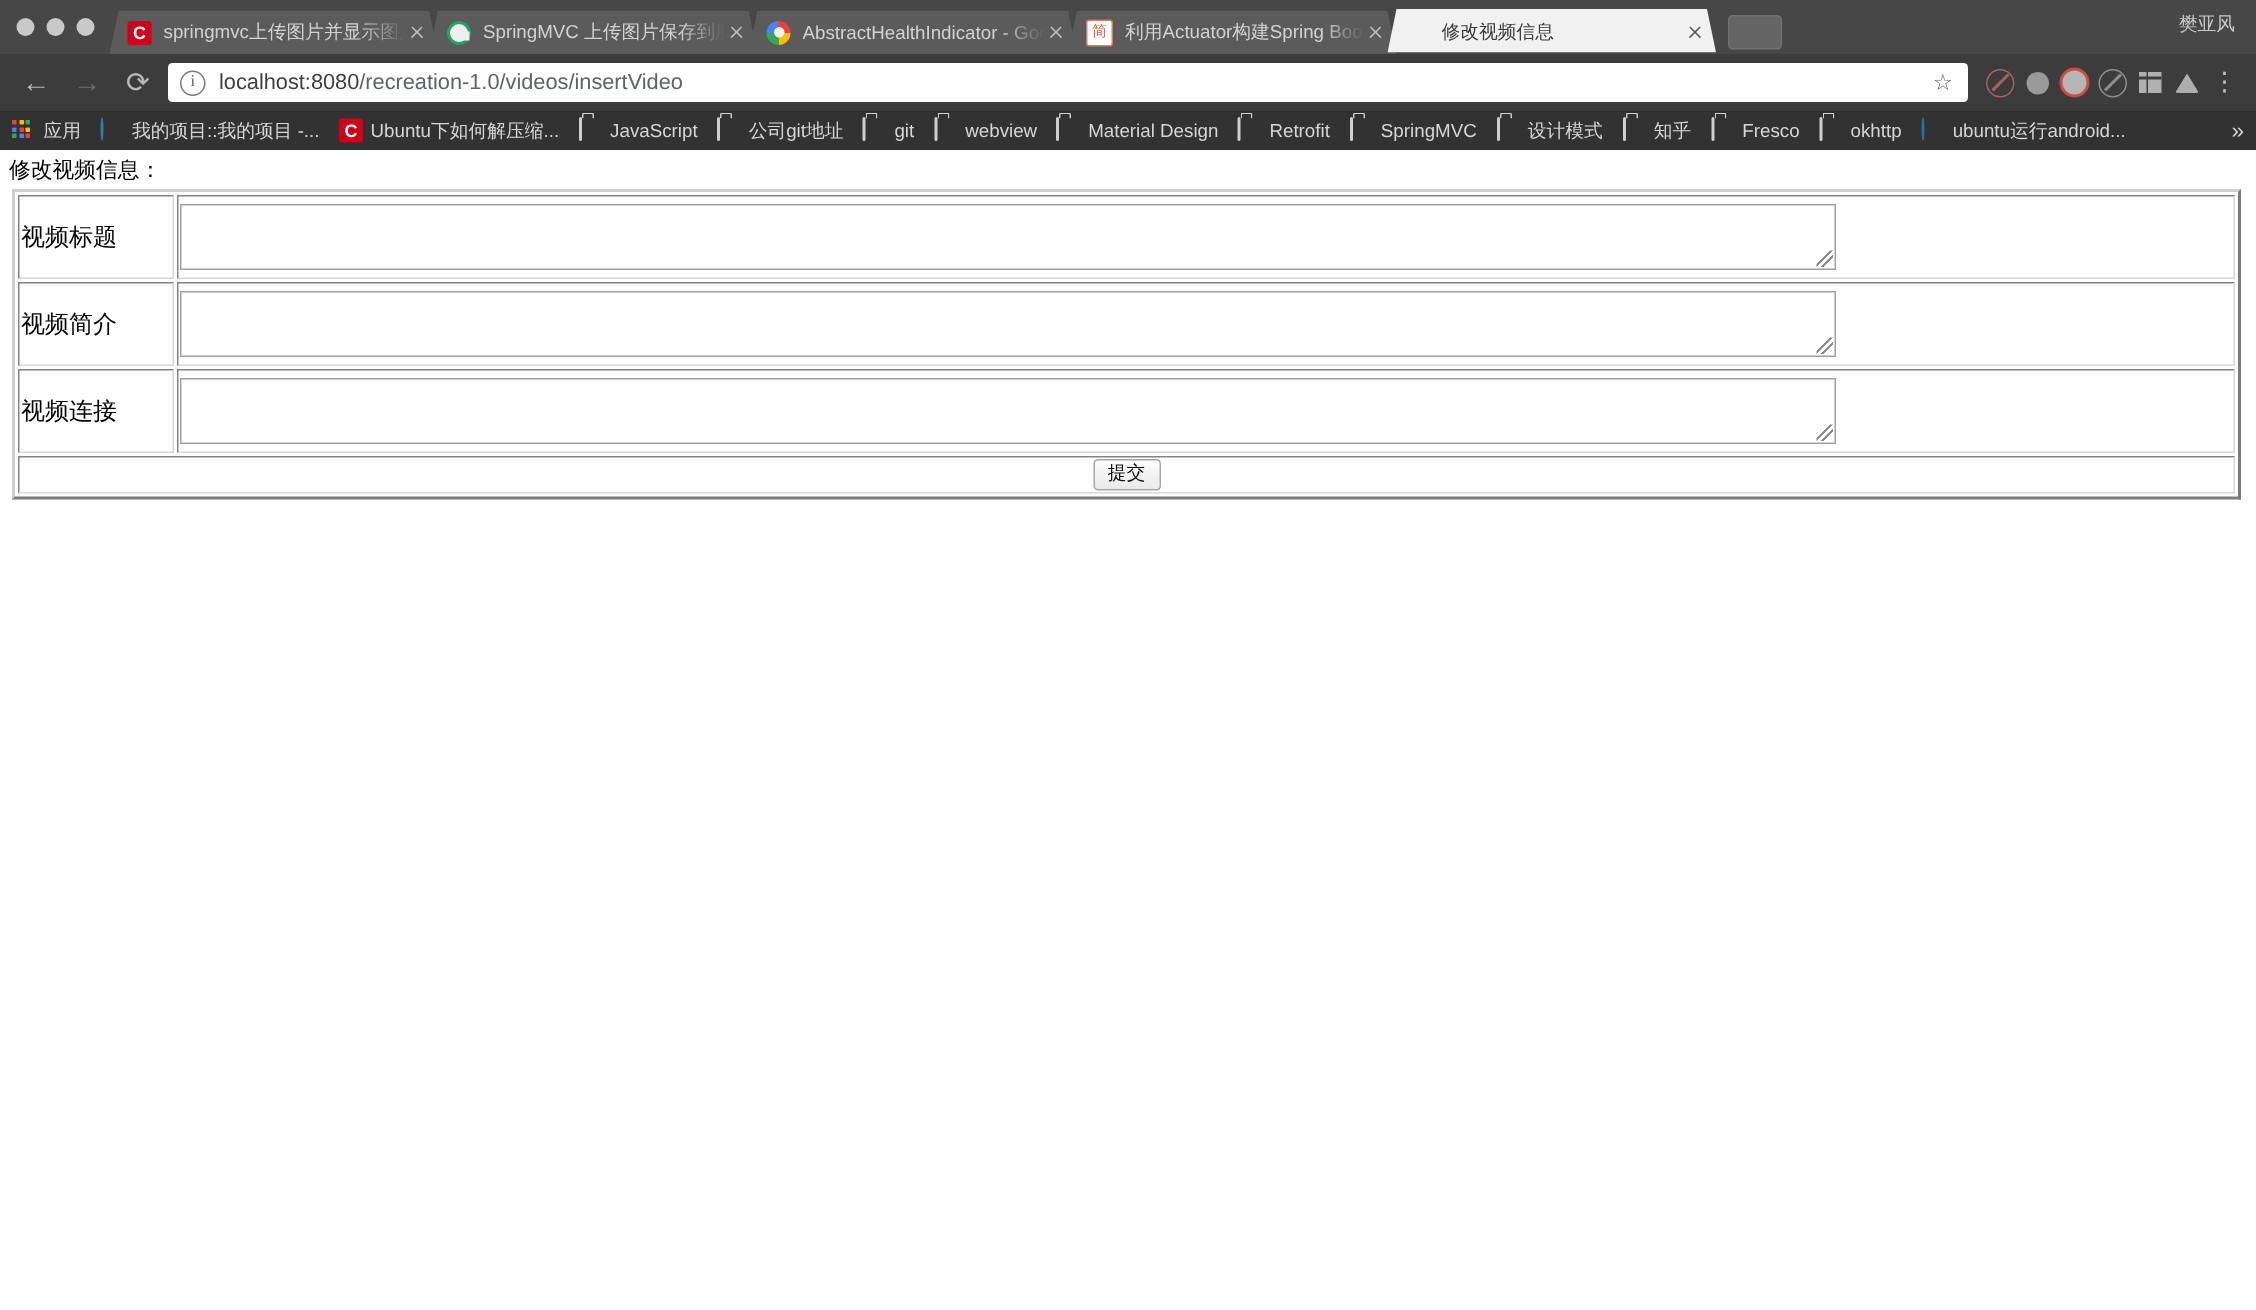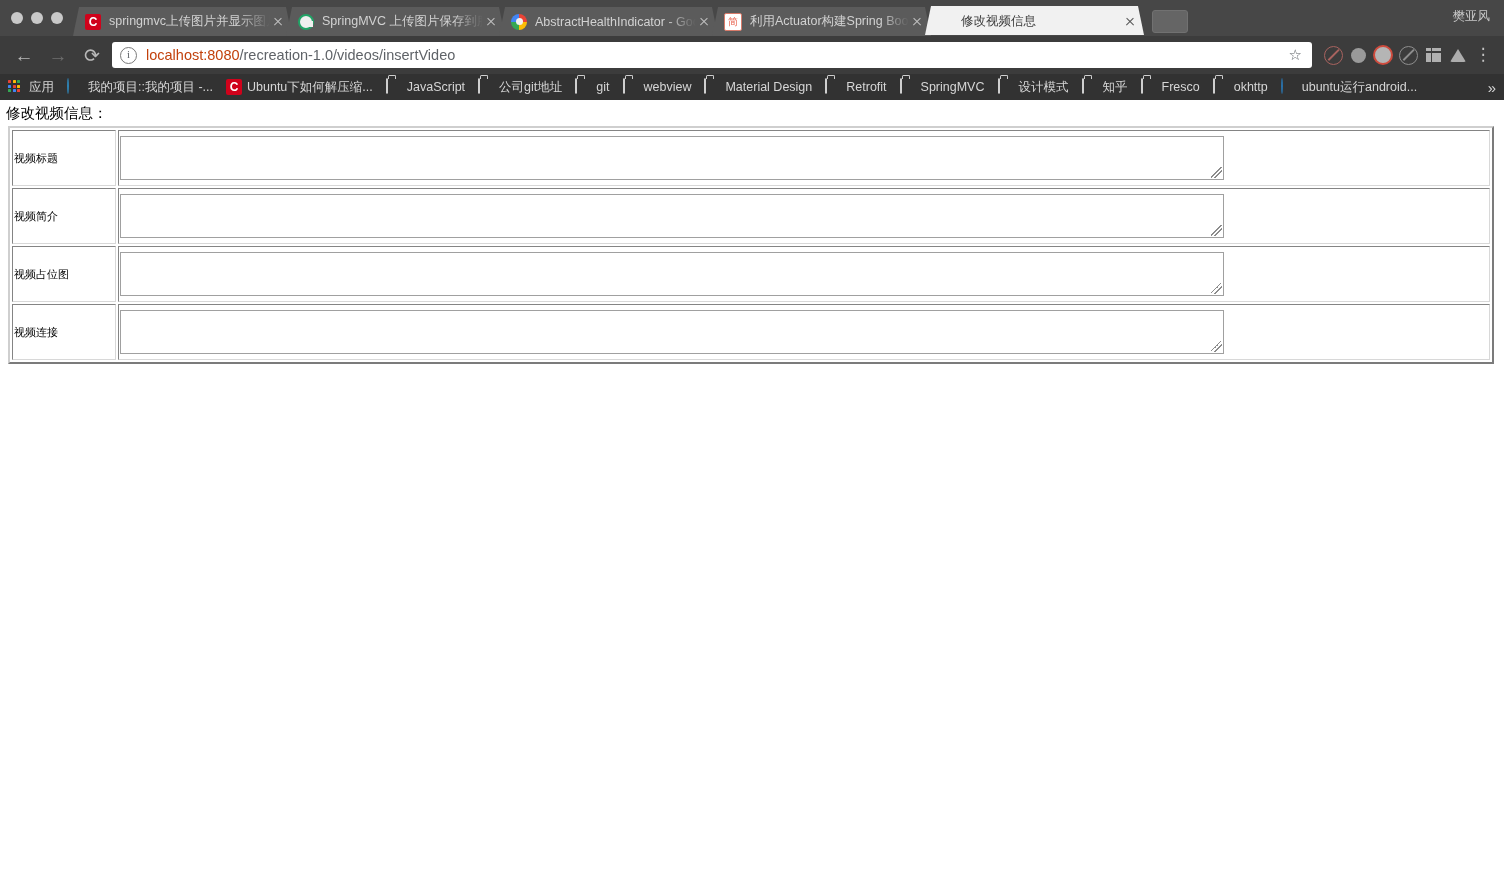--- a/index.html
+++ b/index.html
@@ -68,21 +68,21 @@
     display:flex;align-items:center;justify-content:center;font-size:19px;line-height:1;}
   .navbtn.dim{color:#6f6f6f;}
   .omnibox{
     flex:1;height:26px;background:#fff;border-radius:3px;display:flex;align-items:center;
     padding:0 8px;color:#202124;font-size:14.5px;position:relative;
   }
   .infoicon{width:15px;height:15px;border:1.4px solid #7a7a7a;border-radius:50%;
     color:#5f6368;font-size:11px;line-height:13px;text-align:center;margin-right:9px;
     font-family:"Liberation Serif",serif;flex:0 0 15px;}
   .urltext{white-space:nowrap;}
-  .urltext .host{color:#c2410c;}
+  .urltext .host{color:#404040;}
   .urltext .path{color:#5f6368;}
   .star{position:absolute;right:10px;color:#5f6368;font-size:15px;}
   .exticons{display:flex;align-items:center;gap:3px;margin-left:10px;}
   .ext{width:22px;height:22px;position:relative;display:flex;align-items:center;justify-content:center;}
   .ext-ghost{width:17px;height:17px;border-radius:50%;border:1.6px solid #a8635f;position:relative;}
   .ext-ghost:after{content:"";position:absolute;left:1px;top:7px;width:15px;height:1.6px;
     background:#a8635f;transform:rotate(-45deg);}
   .ext-circle{width:15px;height:15px;border-radius:50%;background:#9a9a9a;}
   .ext-shield{width:16px;height:16px;border-radius:50%;border:2px solid #cf4b3d;background:#b5b5b5;}
   .ext-ghost2{width:17px;height:17px;border-radius:50%;border:1.6px solid #8e8e8e;position:relative;}
@@ -118,21 +118,21 @@
 
   
   #page{background:#fff;height:595px;position:relative;
     font-family:"Liberation Sans","DejaVu Sans",sans-serif;}
   .pagetitle{font-size:14.5px;color:#000;padding:4px 0 3px 6px;}
   table.form{
     border-collapse:separate;border-spacing:2px;border:2px outset #cfcfcf;
     margin:0 0 0 8px;width:1486px;box-sizing:border-box;background:#fff;
   }
   table.form td{border:1px inset #d8d8d8;padding:1px;vertical-align:middle;background:#fff;}
-  td.lbl{width:100px;font-size:11px;color:#000;padding-left:4px;height:52px;}
+  td.lbl{width:100px;font-size:16px;color:#000;padding-left:4px;height:52px;}
   td.fld{padding:4px 3px 3px 3px;}
   .ta{
     width:1104px;height:44px;box-sizing:border-box;border:1px solid #a0a0a0;
     background:#fff;position:relative;display:inline-block;vertical-align:middle;
   }
   .grip{position:absolute;right:1px;bottom:1px;width:11px;height:11px;
     background:linear-gradient(135deg,transparent 0 42%,#8c8c8c 42% 50%,transparent 50% 62%,
       #8c8c8c 62% 70%,transparent 70% 100%);}
   td.submitcell{text-align:center;padding:4px 0;}
   .submitbtn{
@@ -337,31 +337,30 @@
       </tr>
 
       <tr>
         <td class="lbl">视频简介</td>
         <td class="fld">
           <span class="ta"><span class="grip"></span></span>
         </td>
       </tr>
 
 
-      <tr>
-        <td class="lbl">视频占位图</td>
-        <td class="fld">
-          <span class="ta"><span class="grip"></span></span>
-        </td>
-      </tr>
 
       <tr>
         <td class="lbl">视频连接</td>
         <td class="fld">
           <span class="ta"><span class="grip"></span></span>
         </td>
       </tr>
 
+      <tr>
+        <td class="submitcell" colspan="2">
+          <span class="submitbtn">提交</span>
+        </td>
+      </tr>
 
     </tbody>
   </table>
 
 </div>
 
 </body></html>

